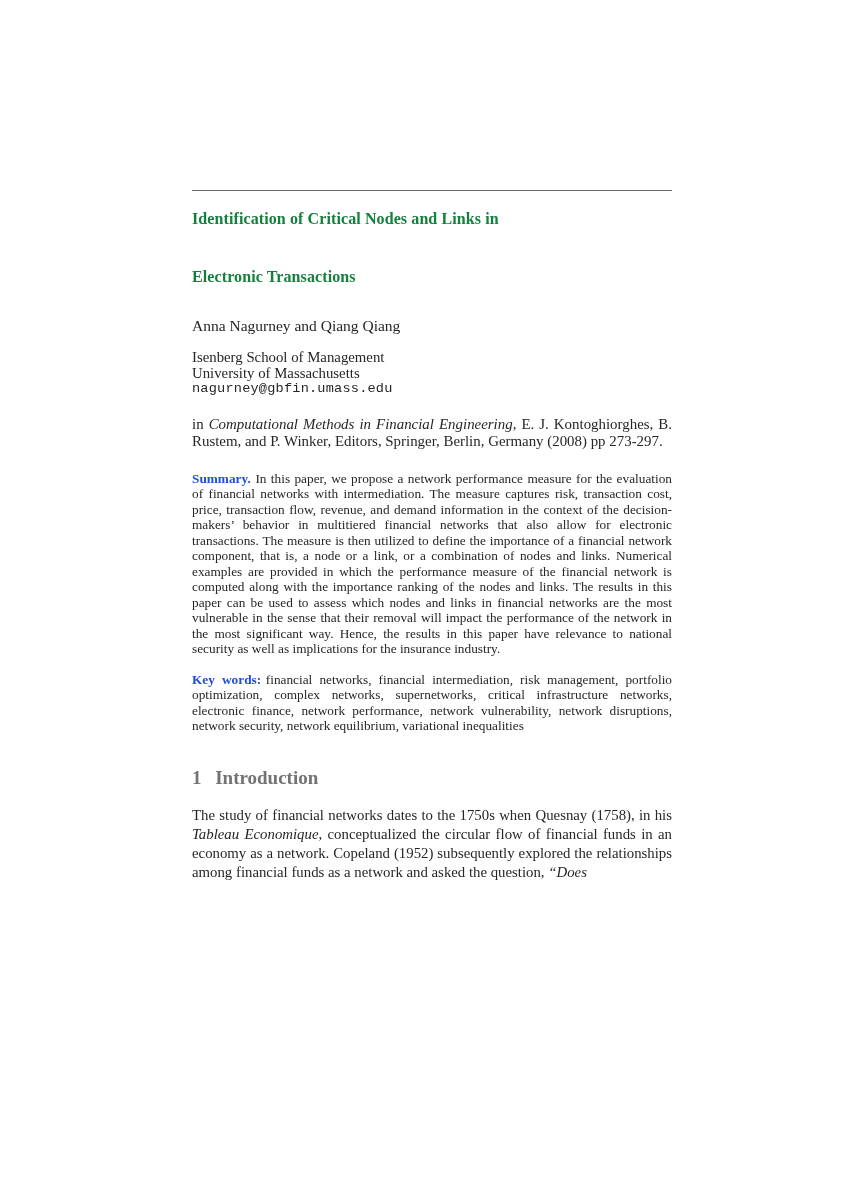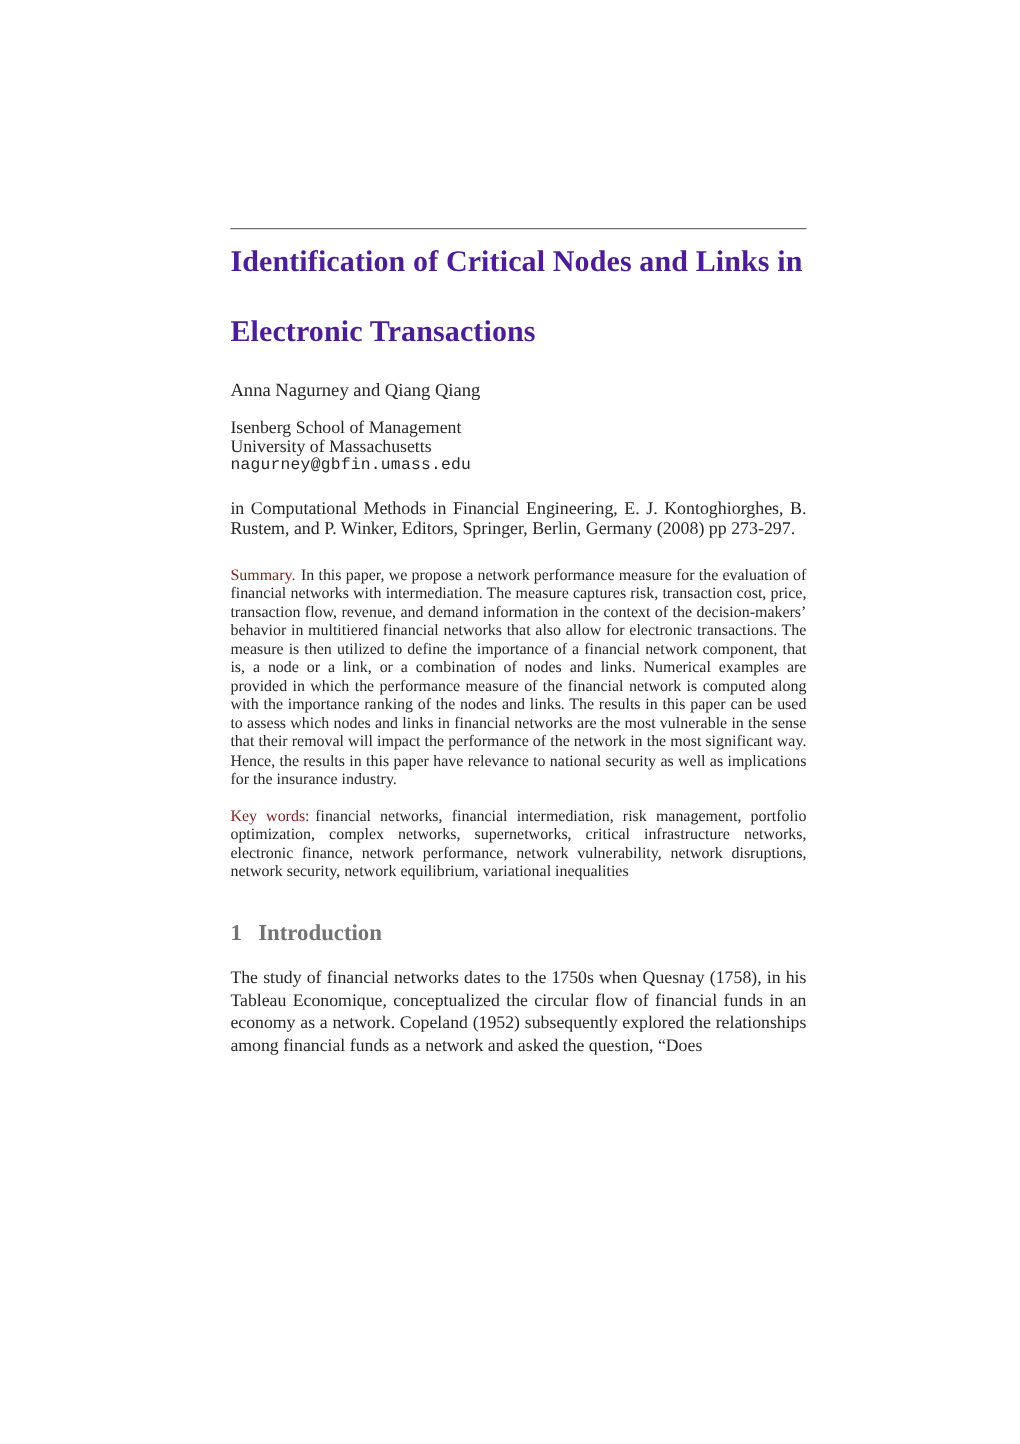--- a/index.html
+++ b/index.html
@@ -25,25 +25,25 @@
     width: 480px;
   }
   .top-rule {
     margin: 190px 0 0 0;
     border: none;
     border-top: 1.5px solid #6a6a6a;
     height: 0;
   }
   .title {
     margin: 13px 0 0 0;
-    font-size: 25px;
+    font-size: 16px;
     font-weight: bold;
     line-height: 29px;
     letter-spacing: 0.1px;
-    color: #4c1d95;
+    color: #15803d;
   }
   .authors {
     margin: 26px 0 0 0;
     font-size: 15.5px;
     line-height: 18px;
   }
   .affiliation {
     margin: 15px 0 0 0;
     font-size: 14.8px;
     line-height: 15.6px;
@@ -62,41 +62,41 @@
   .abstract {
     margin: 21px 0 0 0;
     font-size: 13.3px;
     line-height: 15.5px;
     text-align: justify;
   }
   .keywords {
     margin: 15px 0 0 0;
   }
   .run-in-label {
-    font-weight: normal;
+    font-weight: bold;
     margin-right: 0.35em;
-    color: #7f1d1d;
+    color: #1d4ed8;
   }
   .section-heading {
     margin: 33px 0 0 0;
     font-size: 19px;
     font-weight: bold;
     line-height: 22px;
     color: #737373;
   }
   .section-number {
     margin-right: 0.72em;
   }
   .bodytext {
     margin: 17px 0 0 0;
     font-size: 14.8px;
     line-height: 19px;
     text-align: justify;
   }
-  .it { }
+  .it { font-style: italic; }
 </style>
 </head>
 <body>
 
 <div class="page">
   <div class="content">
 
     <hr class="top-rule">
 
     <h1 class="title"><span>Identification of Critical Nodes and Links in</span><br><br><span>Electronic Transactions</span></h1>

